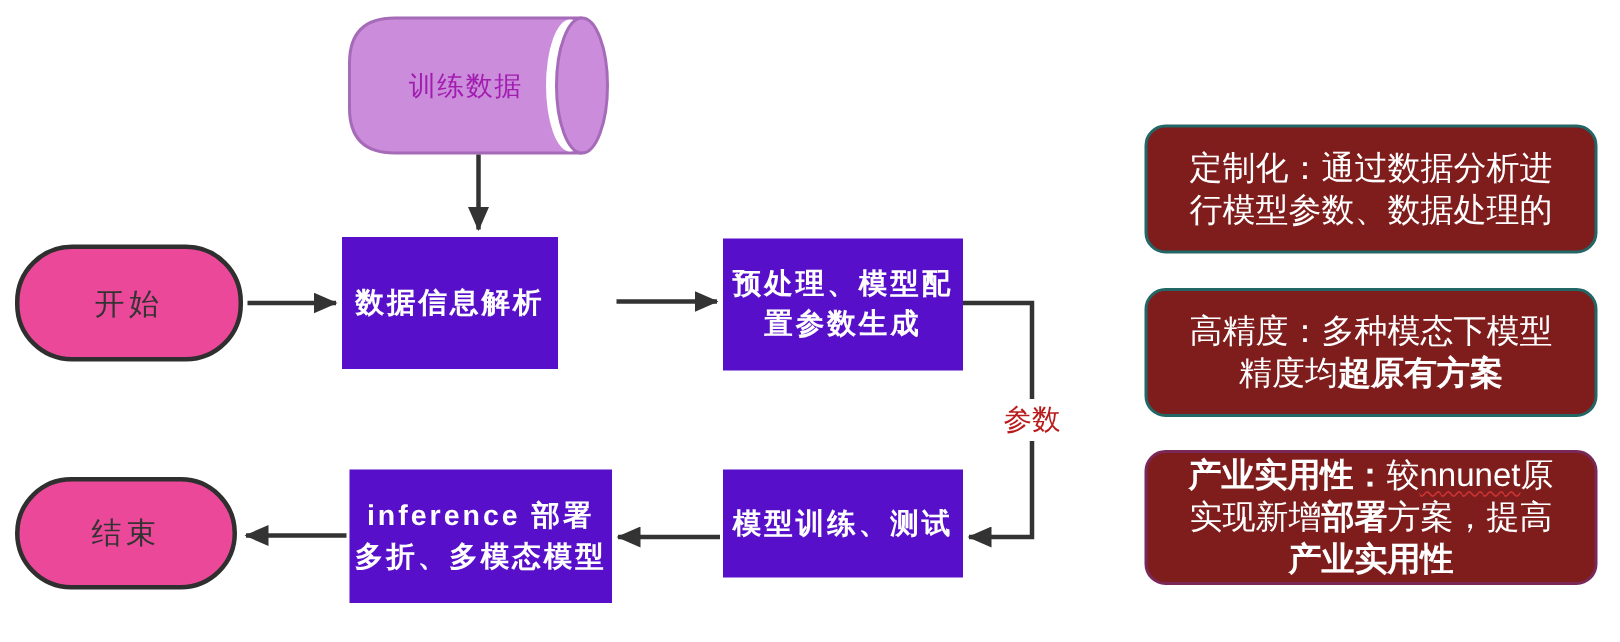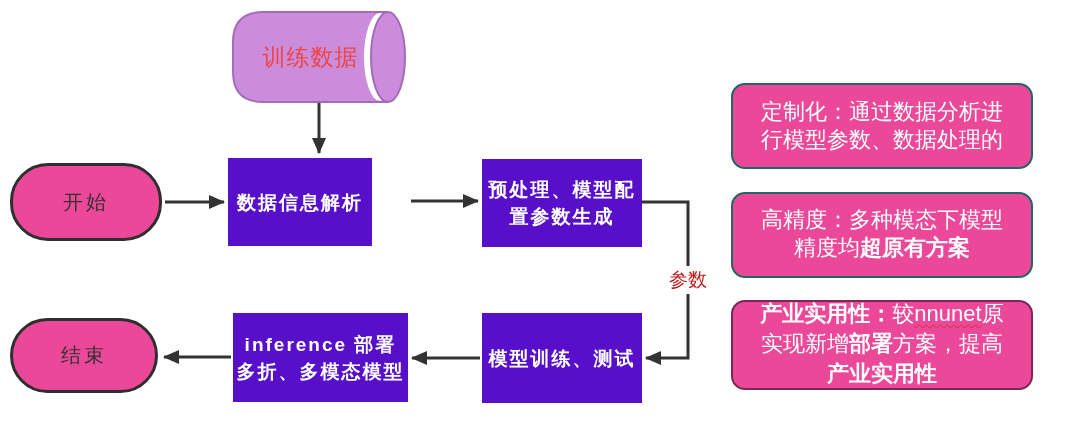--- a/index.html
+++ b/index.html
@@ -11,57 +11,57 @@
   .stage svg.wires{position:absolute;left:0;top:0;width:1080px;height:428px;}
 
   
   .flow-box{
     position:absolute;background:#570FC9;color:#ffffff;
     display:flex;flex-direction:column;align-items:center;justify-content:center;
     text-align:center;font-weight:bold;font-size:19px;line-height:27px;letter-spacing:2px;
   }
   .box-parse{left:228px;top:158px;width:144px;height:88px;}
   .box-preprocess{left:482px;top:159px;width:160px;height:88px;}
-  .box-train{left:482px;top:313px;width:160px;height:90px;}
+  .box-train{left:482px;top:313px;width:160px;height:72px;}
   .box-deploy{left:233px;top:313px;width:175px;height:89px;}
 
   
   .stadium{
     position:absolute;background:#ec4899;border:3px solid #2F2F2F;border-radius:38px;
     color:#333333;font-size:20px;letter-spacing:3px;
     display:flex;align-items:center;justify-content:center;
   }
   .node-start{left:10px;top:163px;width:152px;height:78px;}
   .node-end{left:10px;top:318px;width:148px;height:75px;}
 
   
   .cyl-label{
     position:absolute;left:233px;top:12px;width:155px;height:90px;
     display:flex;align-items:center;justify-content:center;
-    color:#ef4444;font-size:23px;letter-spacing:1px;
+    color:#a21caf;font-size:18px;letter-spacing:1px;
   }
 
   
   .edge-label{
     position:absolute;left:662px;top:266px;width:52px;height:28px;background:#ffffff;
     display:flex;align-items:center;justify-content:center;
     color:#b91c1c;font-size:19px;
   }
 
   
   .panel{
-    position:absolute;left:731px;width:302px;background:#ec4899;border-radius:14px;
+    position:absolute;left:763px;width:302px;background:#7f1d1d;border-radius:14px;
     color:#ffffff;font-size:22px;line-height:28px;text-align:center;
     display:flex;flex-direction:column;align-items:center;justify-content:center;
     border:2px solid transparent;
   }
   .panel-1{top:83px;height:86px;border-color:#226666;}
   .panel-2{top:192px;height:86px;border-color:#226666;}
   .panel-3{top:300px;height:90px;border-color:#7A2858;}
-  .panel .b{font-weight:bold;font-family:Liberation Mono, monospace;}
+  .panel .b{font-weight:bold;}
   .panel .wavy{text-decoration:underline wavy #CC3333 1px;text-underline-offset:3px;}
 </style>
 </head>
 <body>
 
 <div class="stage">
 
   <svg class="wires" viewBox="0 0 1080 428">
     <defs>
       <marker id="ah" markerUnits="userSpaceOnUse" markerWidth="18" markerHeight="14" refX="15" refY="7" orient="auto">

